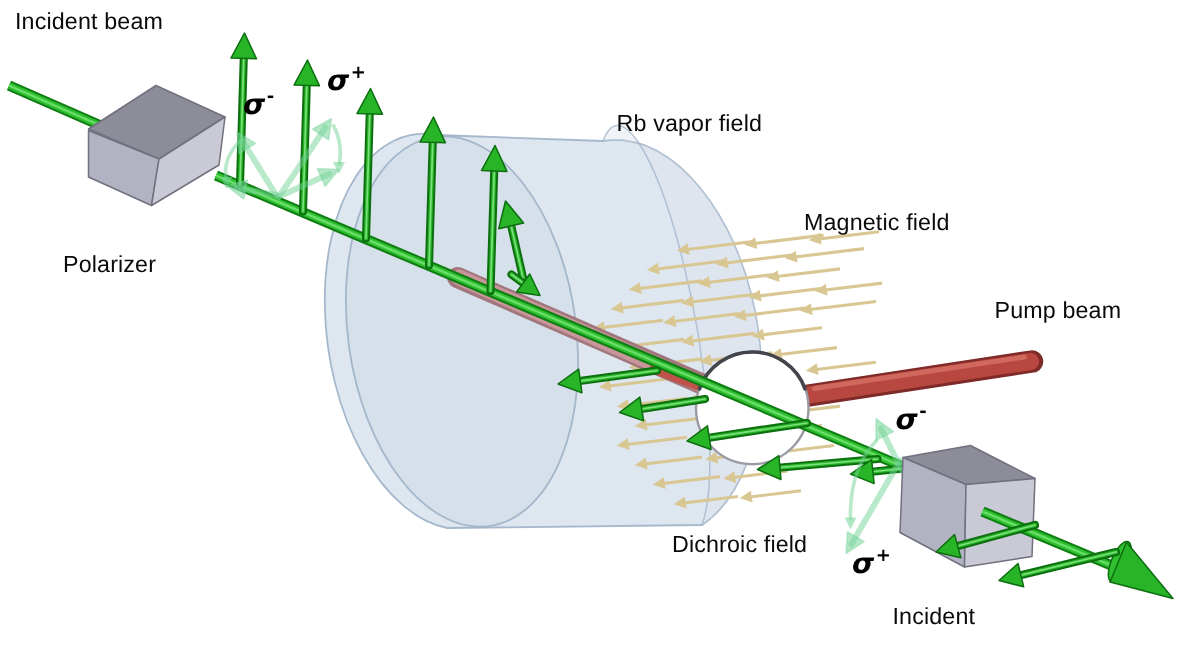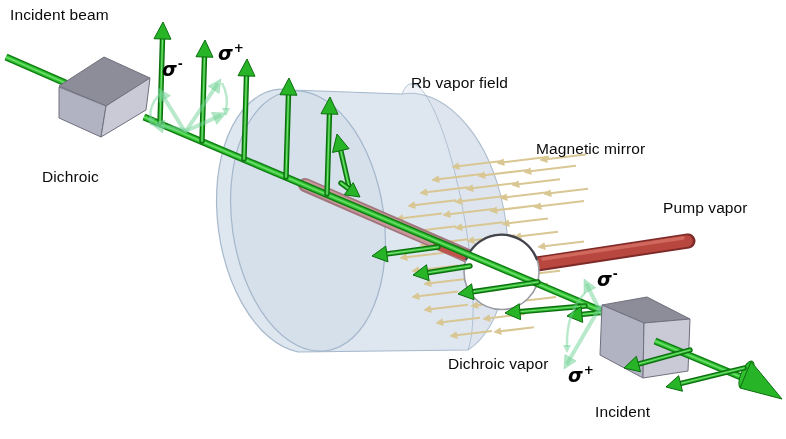--- a/index.html
+++ b/index.html
@@ -223,24 +223,24 @@
         <line x1="690" y1="350" x2="631.9593015252113" y2="365.8292814022151" stroke="#7ce07c" stroke-width="1.1" stroke-linecap="round"></line>
         <polygon points="624,368 636.366518072229,356.3351283432165 640.5763965649029,371.77134948302023" fill="#27b427" stroke="#0c6e0f" stroke-width="1" stroke-linejoin="round"></polygon>
         <line x1="744" y1="368" x2="674.0156194494897" y2="385.04747731358583" stroke="#0c6e0f" stroke-width="5.4" stroke-linecap="round"></line>
         <line x1="744" y1="368" x2="674.0156194494897" y2="385.04747731358583" stroke="#27b427" stroke-width="2.8" stroke-linecap="round"></line>
         <line x1="744" y1="368" x2="674.0156194494897" y2="385.04747731358583" stroke="#7ce07c" stroke-width="1.1" stroke-linecap="round"></line>
         <polygon points="666,387 678.6804982122463,375.67723686155995 682.4672088768071,391.2226806423885" fill="#27b427" stroke="#0c6e0f" stroke-width="1" stroke-linejoin="round"></polygon>
       </g>
     </svg>
 
   <div class="lbl" style="left:10px;top:6px">Incident beam</div>
-  <div class="lbl" style="left:42px;top:168px">Dichroic</div>
+  <div class="lbl" style="left:42px;top:168px">Polarizer</div>
   <div class="lbl" style="left:411px;top:74px">Rb vapor field</div>
-  <div class="lbl" style="left:536px;top:140px">Magnetic mirror</div>
-  <div class="lbl" style="left:663px;top:199px">Pump vapor</div>
-  <div class="lbl" style="left:448px;top:355px">Dichroic vapor</div>
+  <div class="lbl" style="left:536px;top:140px">Magnetic field</div>
+  <div class="lbl" style="left:663px;top:199px">Pump beam</div>
+  <div class="lbl" style="left:448px;top:355px">Dichroic field</div>
   <div class="lbl" style="left:595px;top:403px">Incident</div>
 
   <div class="sigma" style="left:162px;top:58px"><span>σ</span><sup>-</sup></div>
   <div class="sigma" style="left:218px;top:42px"><span>σ</span><sup>+</sup></div>
   <div class="sigma" style="left:597px;top:268px"><span>σ</span><sup>-</sup></div>
   <div class="sigma" style="left:568px;top:364px"><span>σ</span><sup>+</sup></div>
 </div>
 
 </body></html>

